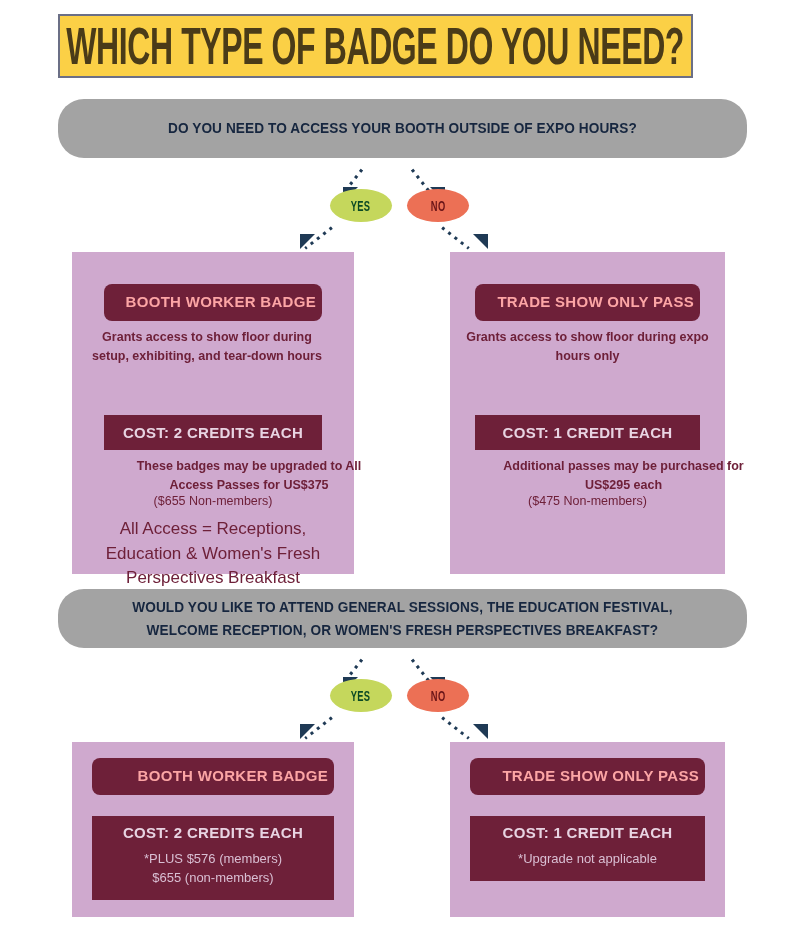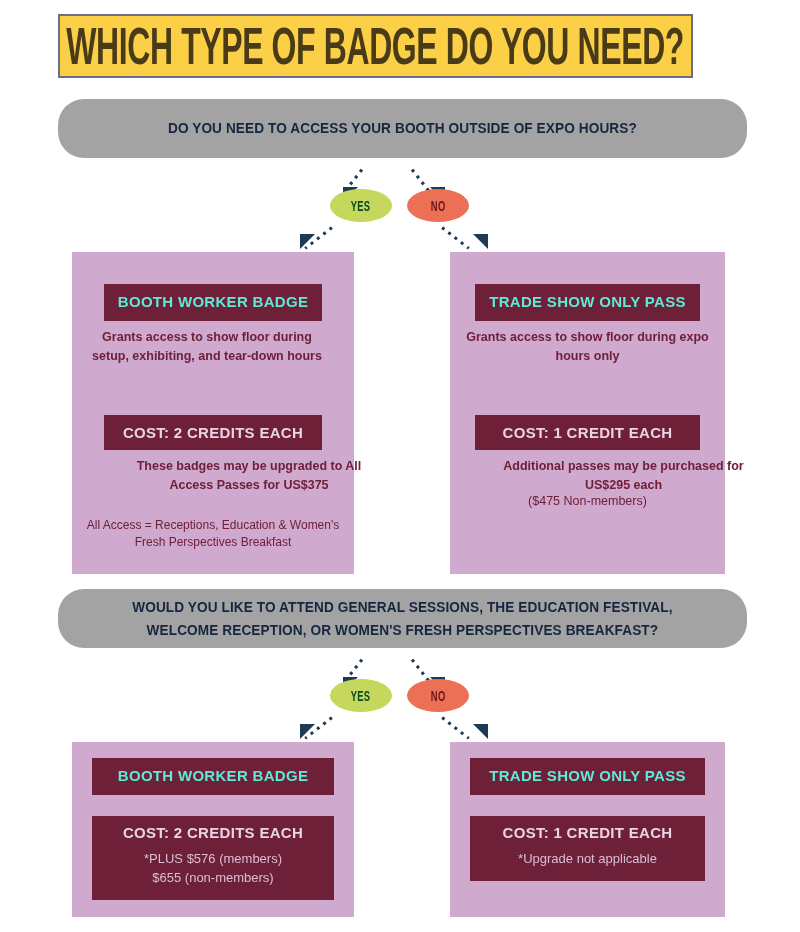--- a/index.html
+++ b/index.html
@@ -130,28 +130,29 @@
     box-sizing: border-box;
     padding: 0;
   }
   #card-top-left    { left: 72px;  top: 252px; width: 282px; height: 322px; }
   #card-top-right   { left: 450px; top: 252px; width: 275px; height: 322px; }
   #card-bottom-left { left: 72px;  top: 742px; width: 282px; height: 175px; }
   #card-bottom-right{ left: 450px; top: 742px; width: 275px; height: 175px; }
 
   .card-header {
     background: #6E2039;
-    color: #5eead4;
-    text-align: center;
+    color: #fca5a5;
+    text-align: right;
     font-weight: bold;
     font-size: 15px;
     letter-spacing: 0.3px;
     line-height: 1.25;
     padding: 9px 6px;
     box-sizing: border-box;
+    border-radius: 8px;
   }
   .card-desc {
     color: #6E2039;
     font-weight: bold;
     font-size: 12.5px;
     line-height: 1.5;
     text-align: center;
     padding: 0 14px;
     box-sizing: border-box;
   }
@@ -180,21 +181,21 @@
     font-weight: normal;
     font-size: 12.5px;
     line-height: 1.5;
     text-align: center;
     padding: 0 10px;
     box-sizing: border-box;
   }
   .note-small-light {
     color: #6E2039;
     font-weight: normal;
-    font-size: 12px;
+    font-size: 17px;
     line-height: 1.45;
     text-align: center;
     padding: 0 10px;
     box-sizing: border-box;
   }
 
   
   #card-top-left  .card-header { position: absolute; left: 32px; top: 32px; width: 218px; }
   #card-top-left  .card-desc   { position: absolute; left: 0;   top: 76px; width: 270px; }
   #card-top-left  .cost-bar    { position: absolute; left: 32px; top: 163px; width: 218px; }
@@ -266,20 +267,21 @@
 
   <div class="dot-line" style="left:442px; top:64px; width:34px; transform:rotate(38deg); transform-origin:left center;"></div>
   <div class="arrow-head head-dr" style="left:473px; top:72px;"></div>
 </div>
 
 <div id="card-top-left" class="result-card">
   <div class="card-header">BOOTH WORKER BADGE</div>
   <div class="card-desc">Grants access to show floor during setup, exhibiting, and tear-down hours</div>
   <div class="cost-bar">COST: 2 CREDITS EACH</div>
   <div class="note-bold">These badges may be upgraded to All Access Passes for US$375</div>
+  <div class="note-light">($655 Non-members)</div>
   <div class="note-small-light">All Access = Receptions, Education &amp; Women's Fresh Perspectives Breakfast</div>
 </div>
 
 <div id="card-top-right" class="result-card">
   <div class="card-header">TRADE SHOW ONLY PASS</div>
   <div class="card-desc">Grants access to show floor during expo hours only</div>
   <div class="cost-bar">COST: 1 CREDIT EACH</div>
   <div class="note-bold">Additional passes may be purchased for US$295 each</div>
   <div class="note-light">($475 Non-members)</div>
 </div>

